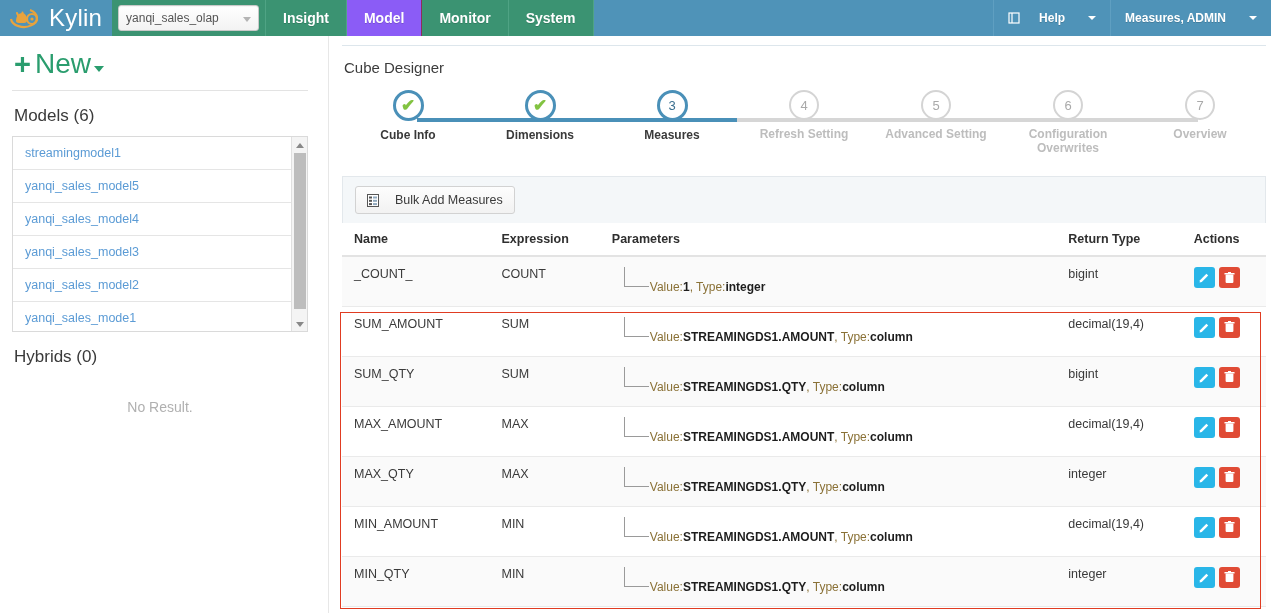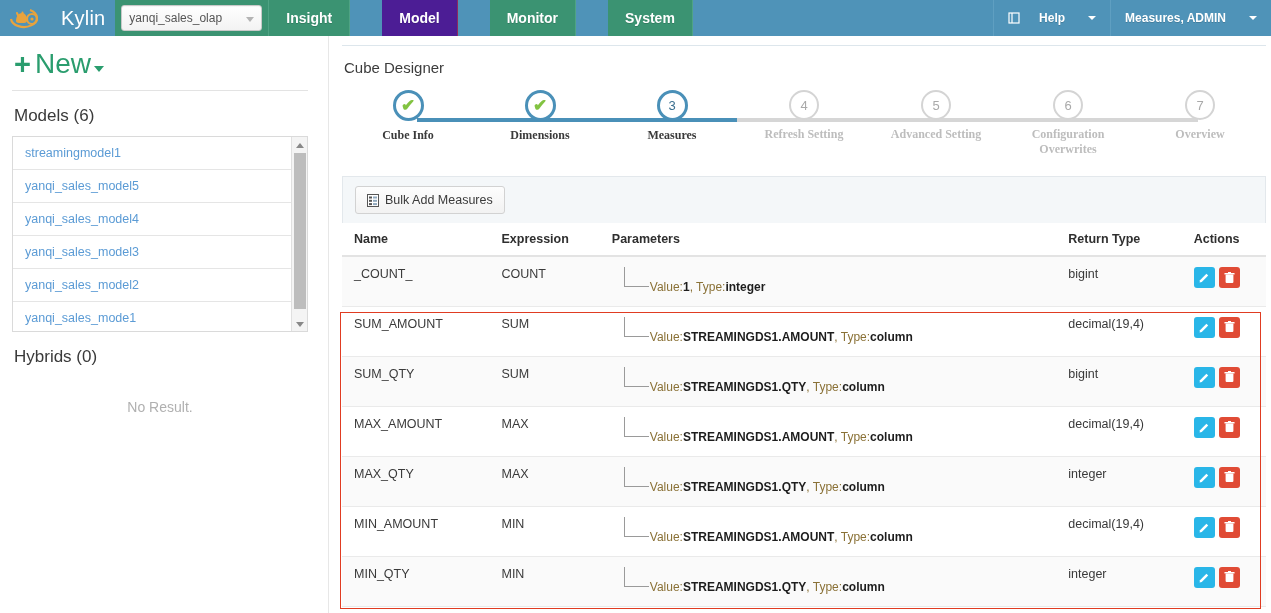--- a/index.html
+++ b/index.html
@@ -20,24 +20,23 @@
     background: #4f93b8;
     display: flex; align-items: stretch;
   }
   .brand {
     display: flex; align-items: center;
     padding: 0 10px 0 8px;
     gap: 7px;
   }
   .brand-logo { width: 34px; height: 26px; display:block; }
   .brand-text {
-    color: #fff; font-size: 20px; font-weight: 400;
+    color: #fff; font-size: 24px; font-weight: 400;
     letter-spacing: .2px;
     font-family: "Liberation Sans", sans-serif;
-    margin-left: 12px;
   }
   .proj-select-wrap {
     display: flex; align-items: center;
     background: #3b9372;
     padding: 16px 6px;
     height: 36px;
   }
   .proj-select {
     width: 141px; height: 26px;
     background: linear-gradient(#ffffff,#f3f3f3);
@@ -49,33 +48,33 @@
     position: relative;
     box-shadow: inset 0 1px 1px rgba(0,0,0,.04);
   }
   .proj-select .caret {
     position: absolute; right: 7px; top: 11px;
     width: 0; height: 0;
     border-left: 4px solid transparent;
     border-right: 4px solid transparent;
     border-top: 5px solid #b4b4b4;
   }
-  .navtabs { display: flex; align-items: stretch; gap: 32px; }
+  .navtabs { display: flex; align-items: stretch; }
   .navtab {
     background: #3b9372;
     color: #fff;
     font-size: 14px; font-weight: bold;
     display: flex; align-items: center;
     padding: 0 17px;
     border-right: 1px solid #4fa384;
     cursor: pointer;
     text-shadow: 0 1px 0 rgba(0,0,0,.15);
   }
   .navtab:first-child { border-left: 1px solid #4fa384; }
-  .navtab.active { background: #4c1d95; border-right-color:#8e2b5e; }
+  .navtab.active { background: #8b5cf6; border-right-color:#8e2b5e; }
   .nav-spacer { flex: 1; background: #4f93b8; }
   .navright { display: flex; align-items: stretch; }
   .navright .navtab {
     background: #4f93b8; font-size: 12px; font-weight: bold;
     border-left: 1px solid #5f9fc1; border-right: none;
     padding: 0 14px; gap: 19px;
   }
   .navright .navtab:first-child { border-left: 1px solid #5f9fc1; }
   .caret-dn {
     display:inline-block;
@@ -188,34 +187,34 @@
     display: flex; align-items: center; justify-content: center;
     font-size: 13px; color: #3a6f8f;
     position: relative; z-index: 3;
   }
   .circle.todo { border: 2px solid #d4d4d4; color: #a9a9a9; width: 30px; height:30px; }
   .circle .chk {
     color: #82c341; font-size: 17px; font-weight: bold; line-height: 1;
   }
   .step-label {
     margin-top: 7px;
-    font-size: 12px; color: #3a3a3a; font-weight: bold; font-family: Liberation Serif, serif;
+    font-size: 12px; color: #3a3a3a; font-weight: bold;
   }
   .step-label.todo { color: #bdbdbd; }
 
   
   .toolbar {
     background: #f4f7f9;
     border: 1px solid #e3e8ec;
     border-bottom: none;
     padding: 9px 12px;
     margin-top: 14px;
   }
   .bulk-btn {
-    display: inline-flex; align-items: center; gap: 6px;
+    display: inline-flex; align-items: center; gap: 16px;
     background: linear-gradient(#fdfdfd,#f2f2f2);
     border: 1px solid #d2d2d2;
     border-radius: 3px;
     padding: 6px 11px;
     font-size: 12.5px; color: #3a3a3a;
     cursor: pointer;
   }
   .bulk-icon { width:12px; height:13px; display:block; }
 
   

